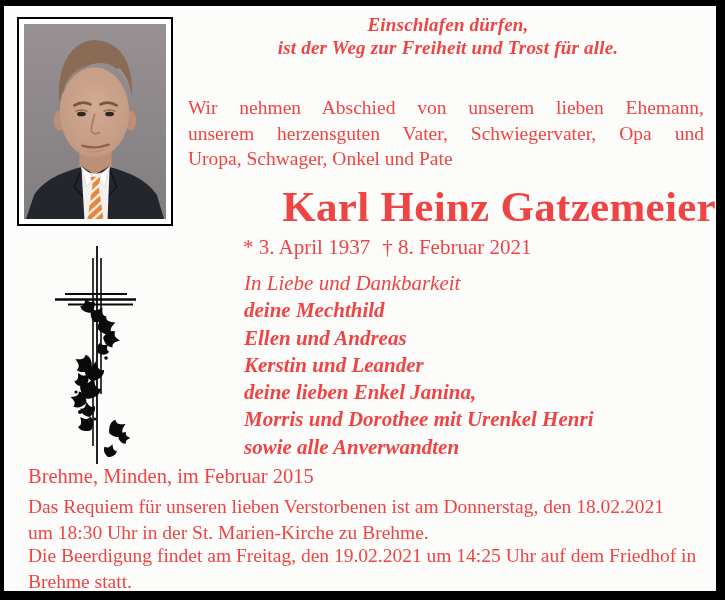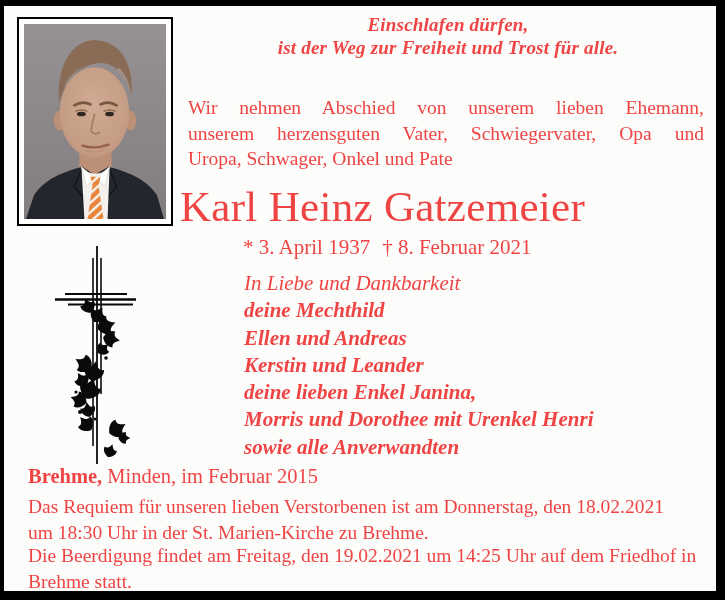--- a/index.html
+++ b/index.html
@@ -40,22 +40,22 @@
   .farewell {
     position: absolute; left: 184px; top: 89px; width: 516px;
     font-size: 19.5px; line-height: 25.5px;
   }
   .farewell .jline { text-align: justify; text-align-last: justify; }
 
   
   .name {
     position: absolute; left: 176px; top: 176px; width: 536px;
     margin: 0;
-    text-align: left;
-    font-size: 43px; font-weight: normal;
+    text-align: right;
+    font-size: 43px; font-weight: bold;
     letter-spacing: 0.3px;
     white-space: nowrap;
   }
   .dates {
     position: absolute; left: 239px; top: 229px;
     font-size: 21px;
   }
   .dates .birth { margin-right: 12px; }
 
   
@@ -71,21 +71,21 @@
     font-size: 21px; line-height: 27.3px;
     font-style: italic;
   }
   .family .mourner { font-weight: bold; }
 
   
   .place {
     position: absolute; left: 24px; top: 459px;
     font-size: 20.5px;
   }
-  .place .b { font-weight: bold; }
+  .place .b { font-weight: normal; }
   .requiem {
     position: absolute; left: 24px; top: 488px; width: 688px;
     font-size: 19.5px; line-height: 25.5px;
   }
   .burial {
     position: absolute; left: 24px; top: 537px; width: 688px;
     font-size: 19.5px; line-height: 25.5px;
   }
 </style>
 </head>

